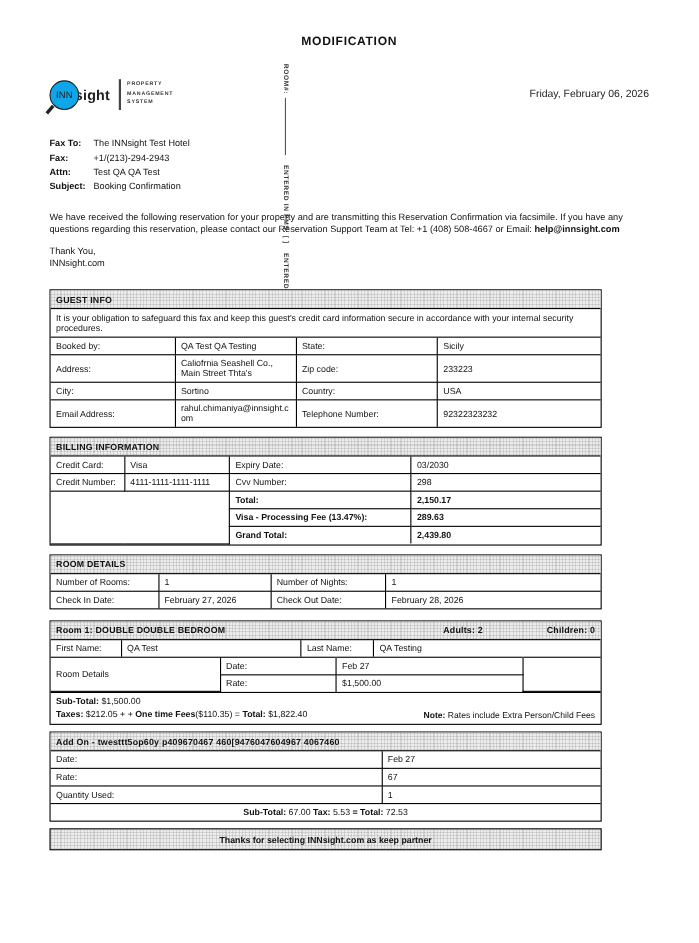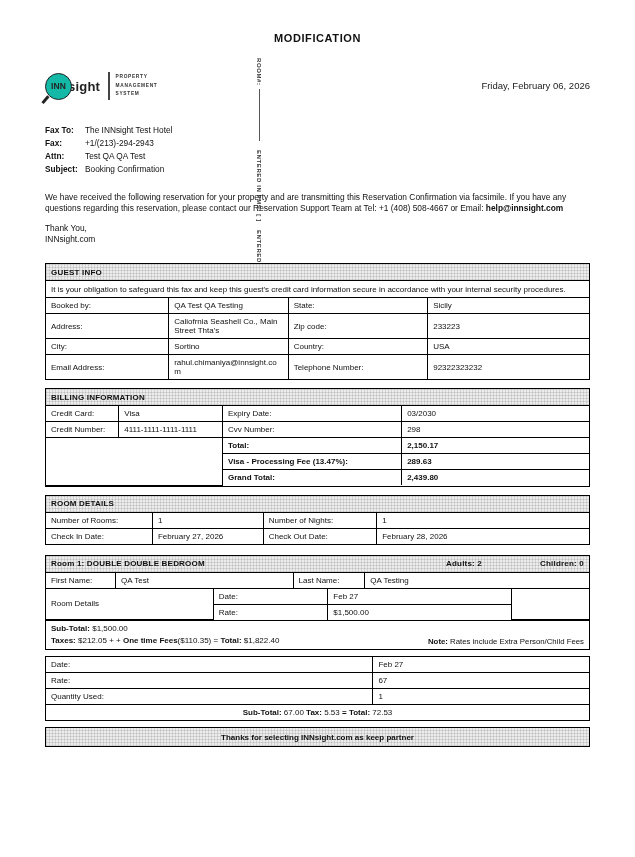--- a/index.html
+++ b/index.html
@@ -13,22 +13,22 @@
   .doc-title {
     position:absolute; top:22px; left:0; right:0;
     text-align:center; font-size:11px; font-weight:700; letter-spacing:.6px;
   }
   
   .logo { position:absolute; left:45px; top:62px; display:flex; align-items:center; }
   .logo-mark { position:relative; display:flex; align-items:center; }
   .logo-circle {
     width:27px; height:27px; border:1.6px solid #222; border-radius:50%;
     display:flex; align-items:center; justify-content:center;
-    font-weight:700; font-size:8.5px; letter-spacing:.2px; color:#222;
-    position:relative; background:#14b8a6; z-index:1;
+    font-weight:400; font-size:8.5px; letter-spacing:.2px; color:#222;
+    position:relative; background:#0ea5e9; z-index:1;
   }
   .logo-circle::after {
     content:""; position:absolute; left:-2px; bottom:-5px;
     width:2.5px; height:9px; background:#222; transform:rotate(40deg);
   }
   .logo-sight { font-size:13px; font-weight:700; color:#222; margin-left:-4px; z-index:0; letter-spacing:.2px; }
   .logo-divider { width:1.5px; height:28px; background:#444; margin:0 6px 0 8px; }
   .logo-tagline { font-size:4.8px; font-weight:700; color:#333; letter-spacing:.7px; line-height:1.75; }
   
   .stamps {
@@ -50,21 +50,21 @@
   .conf-box > div { padding:3.5px 2px; }
   .conf-title { font-weight:700; font-size:8px; border-bottom:1px solid #000; }
   .conf-number { font-size:8.3px; border-bottom:1px solid #000; }
   .conf-created { font-weight:700; font-size:8px; }
   
   .letter { position:absolute; left:45px; top:182px; width:545px; font-size:8.4px; line-height:1.35; }
   .letter .salutation { margin-bottom:8px; }
   .letter .body { margin-bottom:8px; }
   .bold { font-weight:700; }
   
-  .sections { position:absolute; left:45px; top:253px; width:545px; }
+  .sections { position:absolute; left:45px; top:253px; width:502px; }
   .section { border:1.6px solid #000; margin-bottom:8px; background:#fff; }
   .hatch {
     background-color:#ececec;
     background-image:
       repeating-linear-gradient(90deg, rgba(0,0,0,.10) 0 1px, transparent 1px 3px),
       repeating-linear-gradient(0deg, rgba(0,0,0,.10) 0 1px, transparent 1px 3px);
   }
   .section-header {
     padding:3.5px 5px; font-weight:700; font-size:8px;
     border-bottom:1px solid #000; letter-spacing:.2px;
@@ -300,20 +300,21 @@
       <div class="room-subtotal">
         <div class="lines">
           <div><span class="bold">Sub-Total:</span><span> $1,500.00</span></div>
           <div><span class="bold">Taxes:</span><span> $212.05 + + </span><span class="bold">One time Fees</span><span>($110.35) = </span><span class="bold">Total:</span><span> $1,822.40</span></div>
         </div>
         <div class="note"><span class="bold">Note:</span><span> Rates include Extra Person/Child Fees</span></div>
       </div>
     </div>
 
     <div class="section" style="margin-bottom:6px;">
+      <div class="section-header hatch">Add On - twesttt5op60y p409670467 460[9476047604967 4067460</div>
       <table>
         <colgroup>
             <col style="width:60.2%">
             <col style="width:39.8%">
           </colgroup>
         <tbody>
             <tr>
           <td>Date:</td>
           <td>Feb 27</td>
         </tr>

